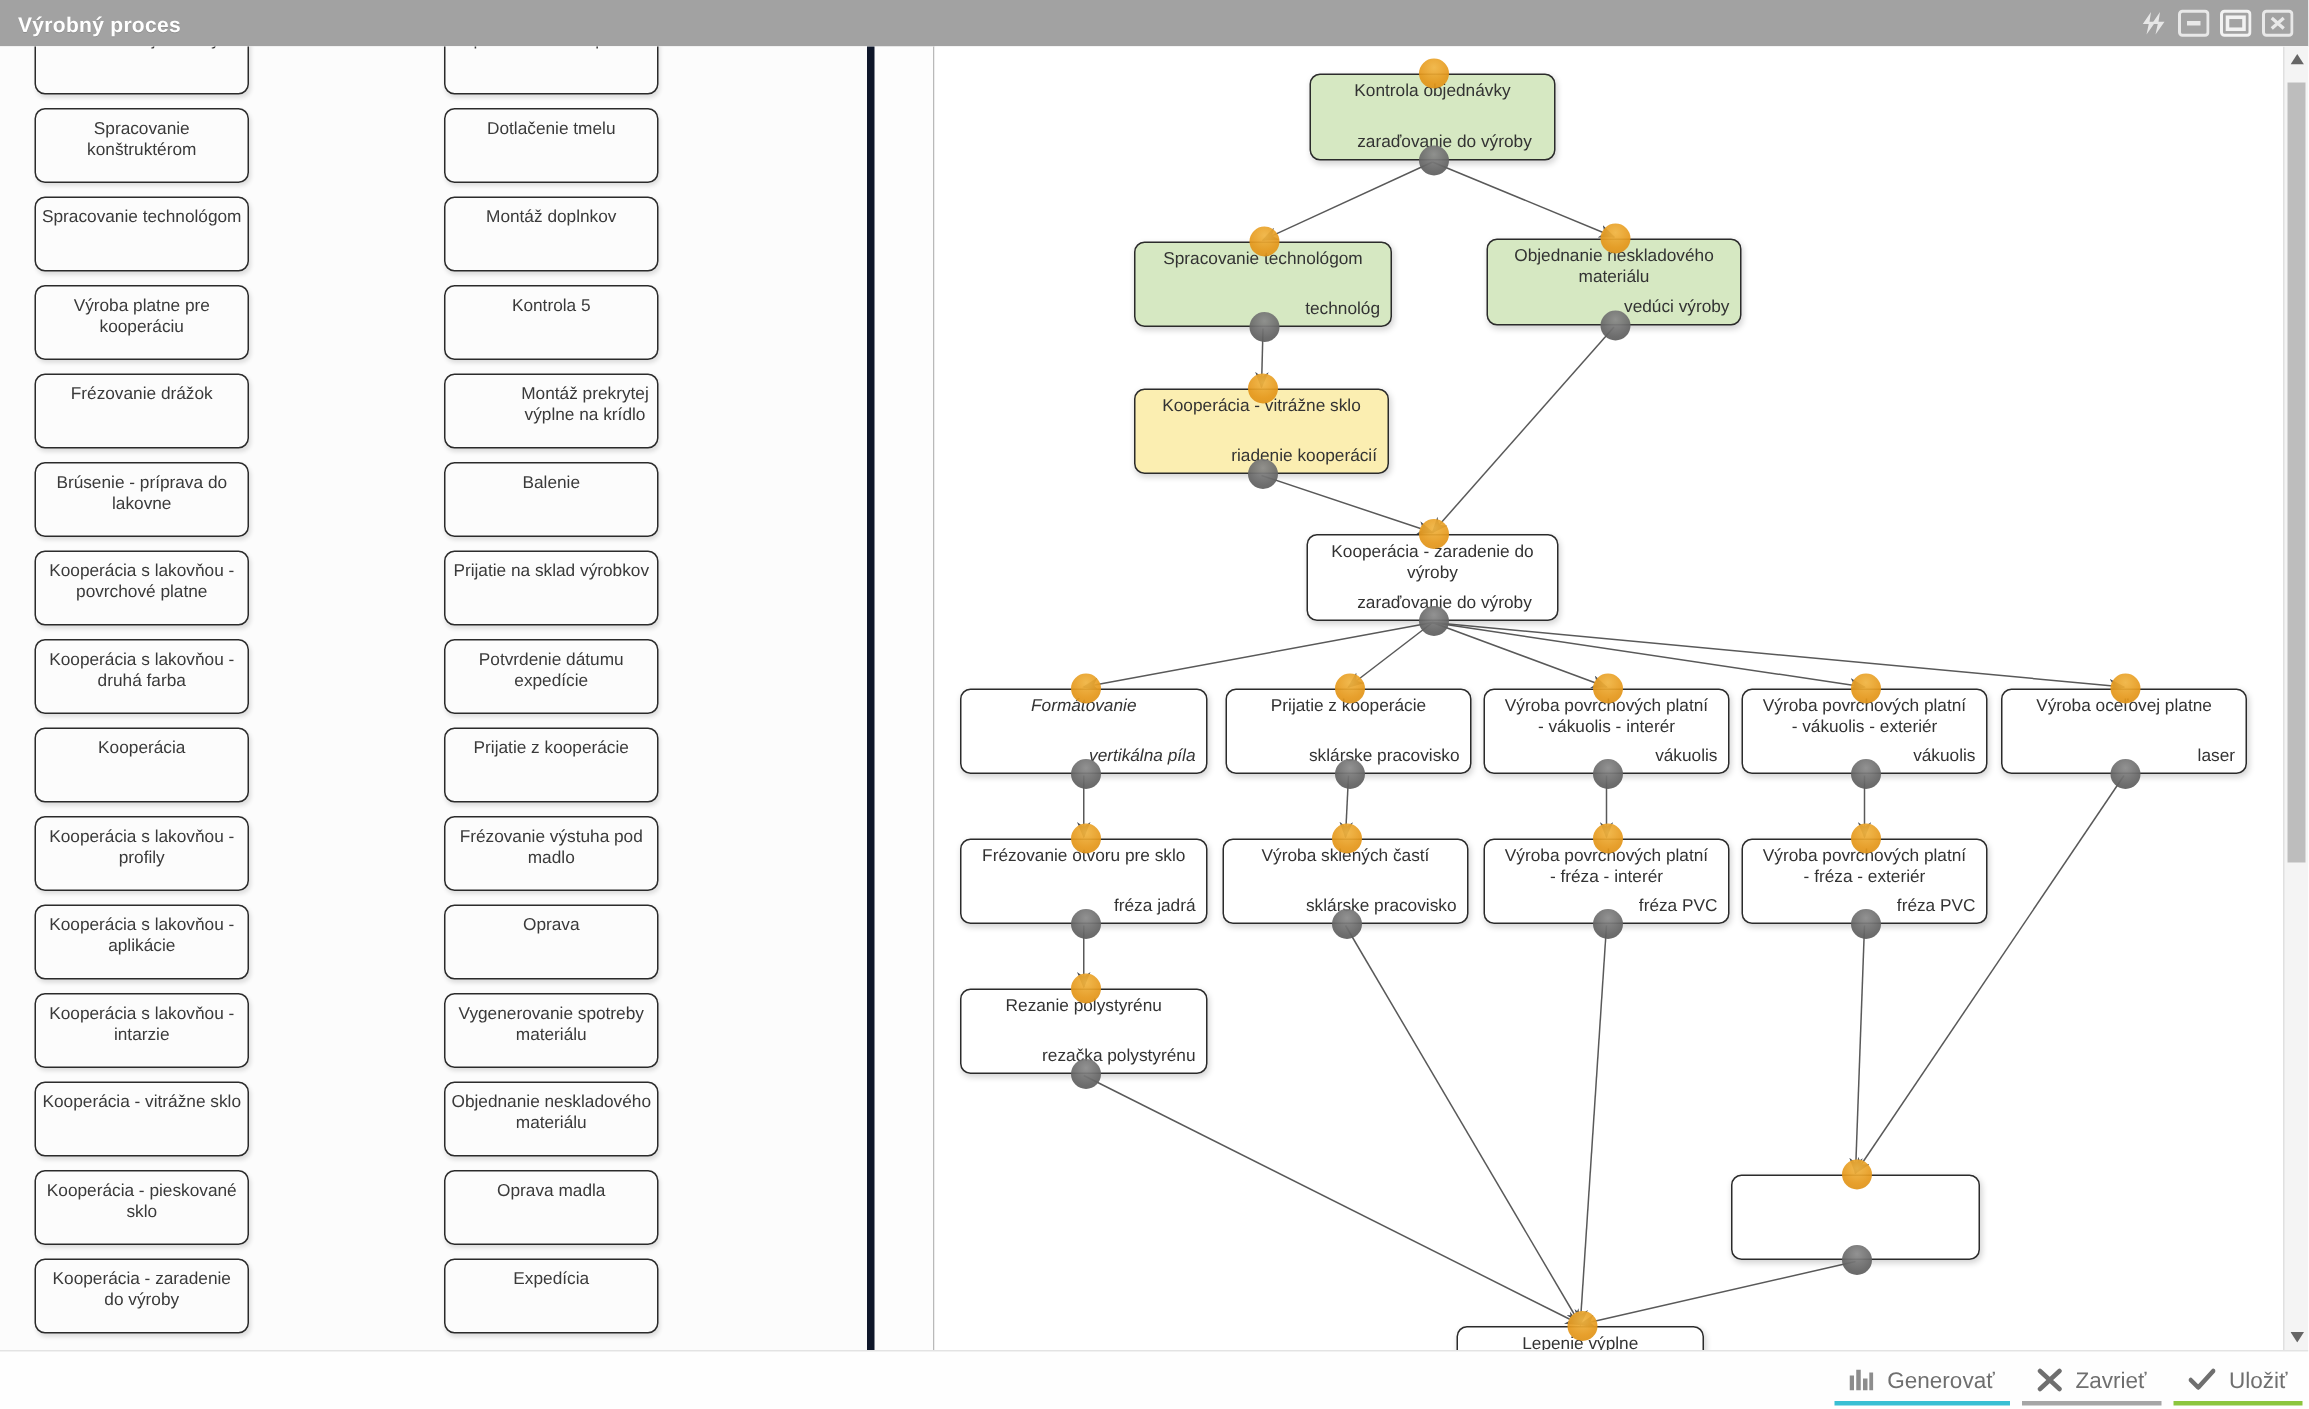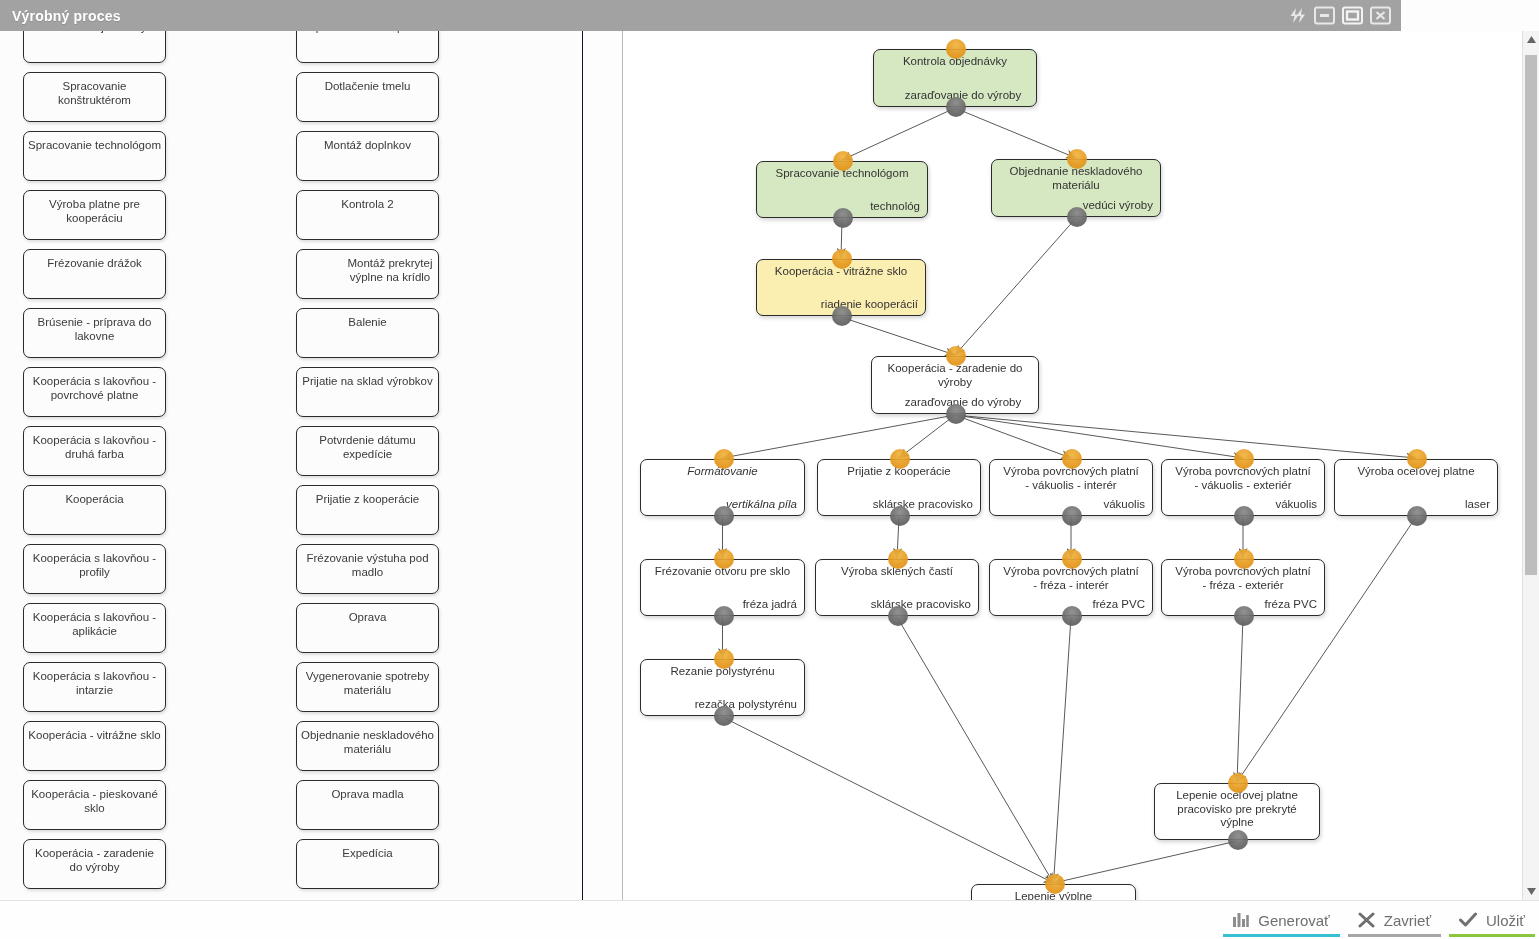--- a/index.html
+++ b/index.html
@@ -12,21 +12,21 @@
   }
   #app {
     position: relative;
     width: 1539px; height: 939px;
     background: #fdfdfd;
   }
 
   
   .titlebar {
     position: absolute; left: 0; top: 0;
-    width: 1401px; height: 31px;
+    width: 1539px; height: 31px;
     background: #a2a2a2;
     display: flex; align-items: center;
   }
   .titlebar .title {
     color: #ffffff;
     font-size: 14px;
     font-weight: bold;
     padding-left: 12px;
     letter-spacing: 0.2px;
     text-shadow: 0 1px 0 rgba(0,0,0,.12);
@@ -46,21 +46,21 @@
     width: 1539px; height: 869px;
     background: #fdfdfd;
   }
 
   
   .palette {
     position: absolute; left: 0; top: 0;
     width: 583px; height: 869px;
     background: #fcfcfc;
     overflow: hidden;
-    border-right: 1px solid #0f172a;
+    border-right: 5px solid #0f172a;
   }
   .palette-col {
     position: absolute; top: 0;
     width: 160px;
   }
   .palette-col.c1 { left: 23px; }
   .palette-col.c2 { left: 296px; }
   .pal-item {
     position: absolute;
     left: 0;
@@ -276,21 +276,21 @@
           <div class="pal-item" style="top: -18px;">
             <span>Lepenie intarzií / aplikácií</span>
           </div>
           <div class="pal-item" style="top: 41px;">
             <span>Dotlačenie tmelu</span>
           </div>
           <div class="pal-item" style="top: 100px;">
             <span>Montáž doplnkov</span>
           </div>
           <div class="pal-item" style="top: 159px;">
-            <span>Kontrola 2</span>
+            <span>Kontrola 5</span>
           </div>
           <div class="pal-item" style="top: 218px; padding-left: 45px;">
             <span>Montáž prekrytej výplne na krídlo</span>
           </div>
           <div class="pal-item" style="top: 277px;">
             <span>Balenie</span>
           </div>
           <div class="pal-item" style="top: 336px;">
             <span>Prijatie na sklad výrobkov</span>
           </div>
@@ -443,23 +443,20 @@
             <div class="port in" style="left: 72px; top: -11px;"></div>
             <div class="port out" style="left: 72px; bottom: -11px;"></div>
           </div>
           <div class="node white" style="left: 17px; top: 628px; width: 165px; height: 57px;">
             <div class="n-title">Rezanie polystyrénu</div>
             <div class="n-role">rezačka polystyrénu</div>
             <div class="port in" style="left: 72.5px; top: -11px;"></div>
             <div class="port out" style="left: 72.5px; bottom: -11px;"></div>
           </div>
           <div class="node white" style="left: 531px; top: 752px; width: 166px; height: 57px;">
-            <div class="n-title">Lepenie oceľovej platne
-pracovisko pre prekryté
-výplne</div>
             <div class="port in" style="left: 73px; top: -11px;"></div>
             <div class="port out" style="left: 73px; bottom: -11px;"></div>
           </div>
           <div class="node white" style="left: 348px; top: 853px; width: 165px; height: 57px;">
             <div class="n-title">Lepenie výplne</div>
             <div class="port in" style="left: 72.5px; top: -11px;"></div>
           </div>
         </div>
 
       <div class="vscroll">

